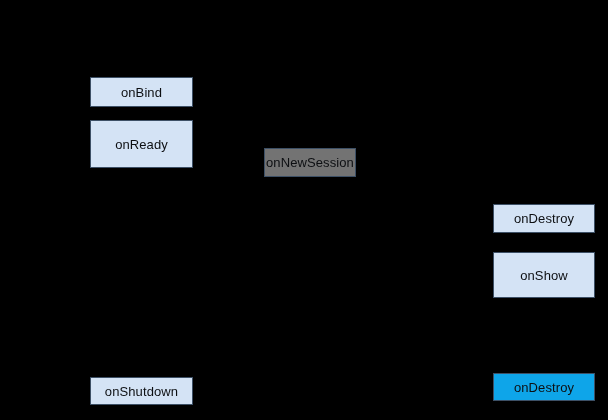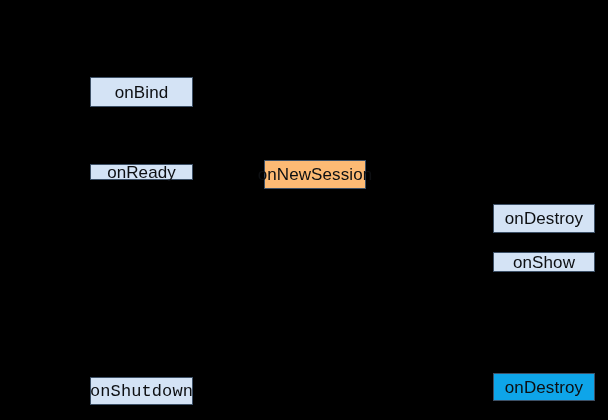--- a/index.html
+++ b/index.html
@@ -28,21 +28,21 @@
   }
   .node {
     position: absolute;
     box-sizing: border-box;
     background: #d4e3f5;
     border: 1px solid #3d5066;
     display: flex;
     align-items: center;
     justify-content: center;
     color: #0d0f12;
-    font-size: 17px;
+    font-size: 13px;
     font-weight: 400;
     line-height: 1;
     letter-spacing: 0.1px;
     white-space: nowrap;
     font-family: "Liberation Sans", "DejaVu Sans", sans-serif;
   }
 </style>
 </head>
 <body style="background: rgb(0, 0, 0);">
 
@@ -58,38 +58,38 @@
       <path d="M544 330 L544 377"></path>
       <path d="M493 391 L193 391"></path>
       <path d="M141.5 150 L141.5 377"></path>
     </g>
   </svg>
 
   <div class="node" style="left: 90px; top: 77px; width: 103px; height: 30px; background: rgb(212, 227, 245); border-color: rgb(61, 80, 102); color: rgb(13, 15, 18);">
     <span>onBind</span>
   </div>
 
-  <div class="node" style="left: 90px; top: 120px; width: 103px; height: 16px; background: rgb(212, 227, 245); border-color: rgb(61, 80, 102); color: rgb(13, 15, 18); margin-top: 44px;">
+  <div class="node" style="left: 90px; top: 120px; width: 103px; height: 48px; background: rgb(212, 227, 245); border-color: rgb(61, 80, 102); color: rgb(13, 15, 18);">
     <span>onReady</span>
   </div>
 
-  <div class="node" style="left: 264px; top: 160px; width: 102px; height: 29px; background: #fdba74; border-color: rgb(61, 80, 102); color: rgb(13, 15, 18);">
+  <div class="node" style="left: 264px; top: 148px; width: 92px; height: 29px; background: #737373; border-color: rgb(61, 80, 102); color: rgb(13, 15, 18);">
     <span>onNewSession</span>
   </div>
 
   <div class="node" style="left: 493px; top: 204px; width: 102px; height: 29px; background: rgb(212, 227, 245); border-color: rgb(61, 80, 102); color: rgb(13, 15, 18);">
     <span>onDestroy</span>
   </div>
 
-  <div class="node" style="left: 493px; top: 252px; width: 102px; height: 20px; background: rgb(212, 227, 245); border-color: rgb(61, 80, 102); color: rgb(13, 15, 18);">
+  <div class="node" style="left: 493px; top: 252px; width: 102px; height: 46px; background: rgb(212, 227, 245); border-color: rgb(61, 80, 102); color: rgb(13, 15, 18);">
     <span>onShow</span>
   </div>
 
 
-  <div class="node" style="left: 90px; top: 377px; width: 103px; height: 28px; background: rgb(212, 227, 245); border-color: rgb(61, 80, 102); color: rgb(13, 15, 18); font-family: Liberation Mono, monospace;">
+  <div class="node" style="left: 90px; top: 377px; width: 103px; height: 28px; background: rgb(212, 227, 245); border-color: rgb(61, 80, 102); color: rgb(13, 15, 18);">
     <span>onShutdown</span>
   </div>
 
   <div class="node" style="left: 493px; top: 373px; width: 102px; height: 28px; background: #0ea5e9; border-color: rgb(61, 80, 102); color: rgb(13, 15, 18);">
     <span>onDestroy</span>
   </div>
 
 </div>
 
 </body></html>

